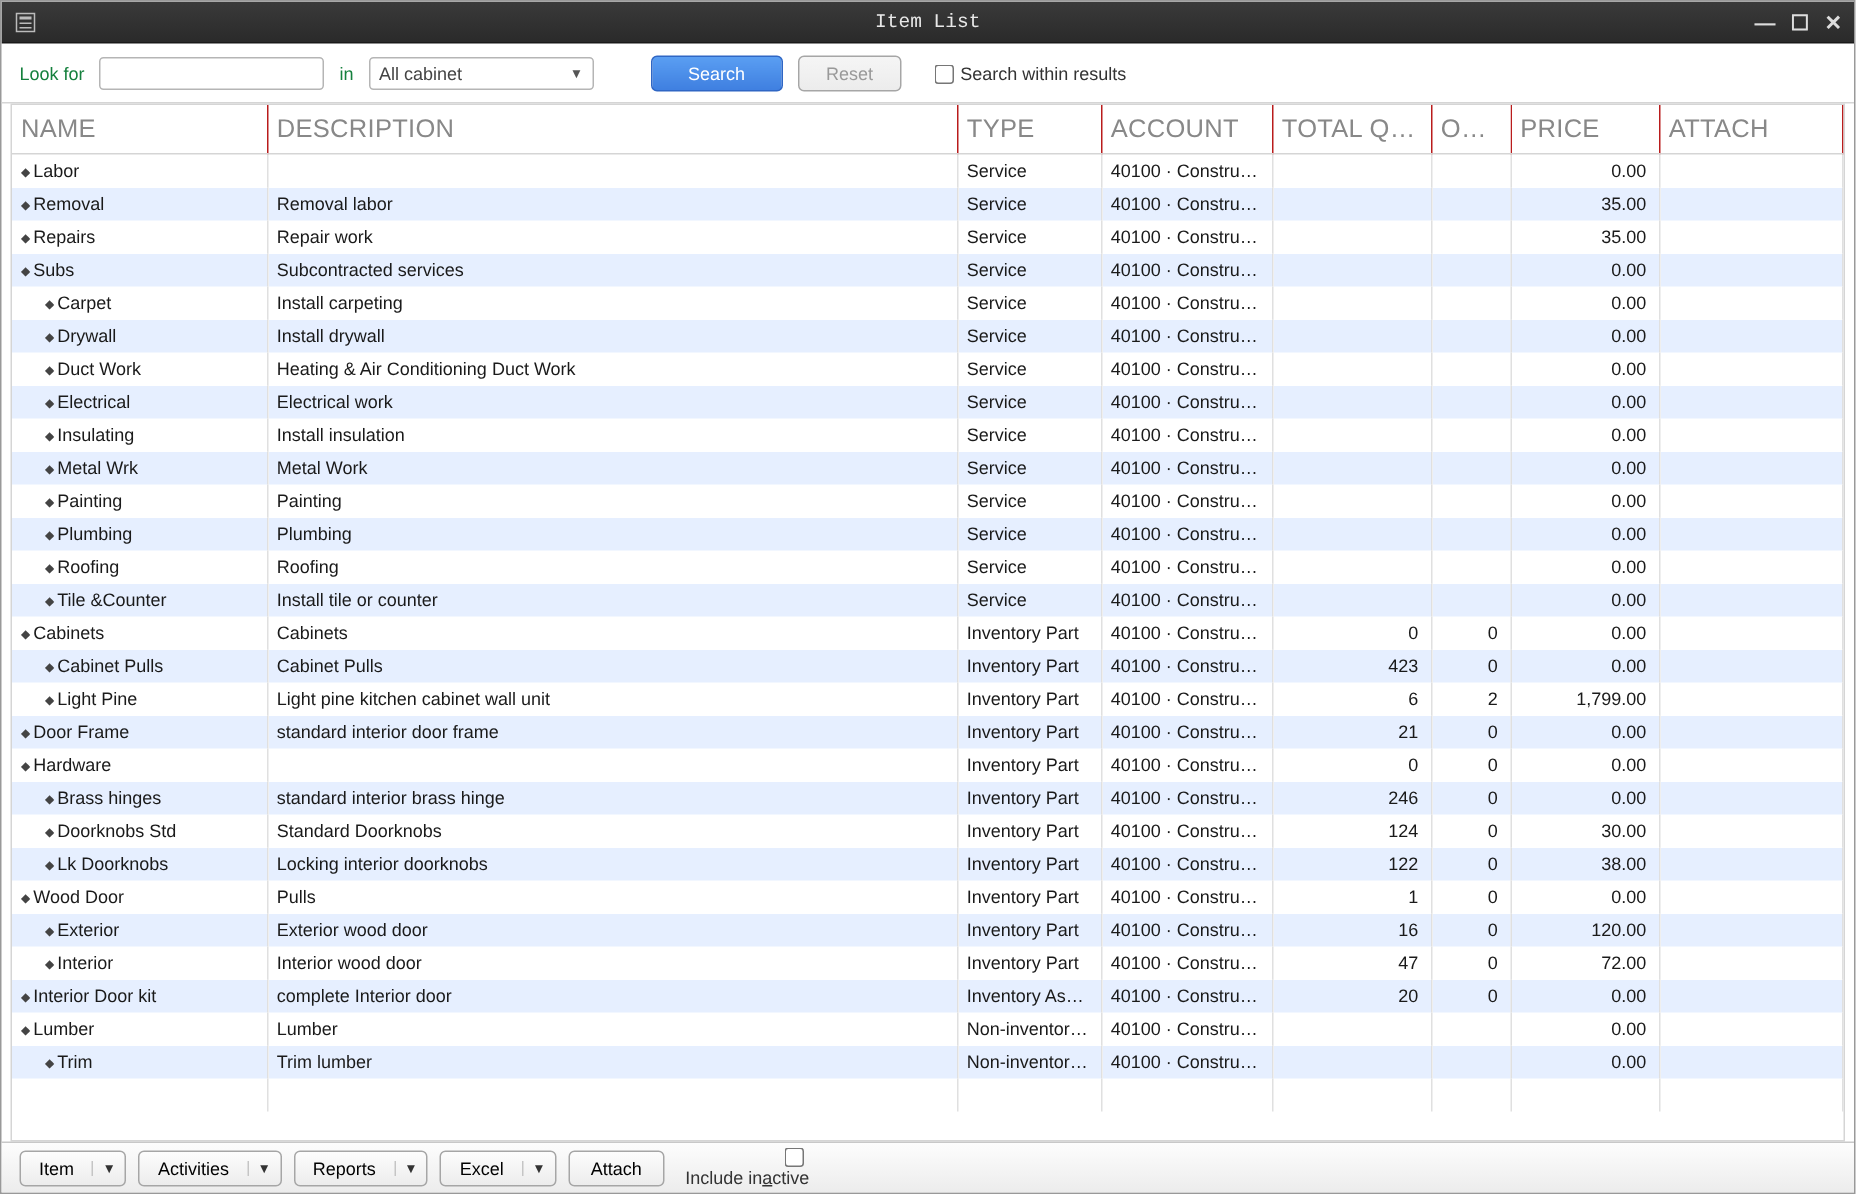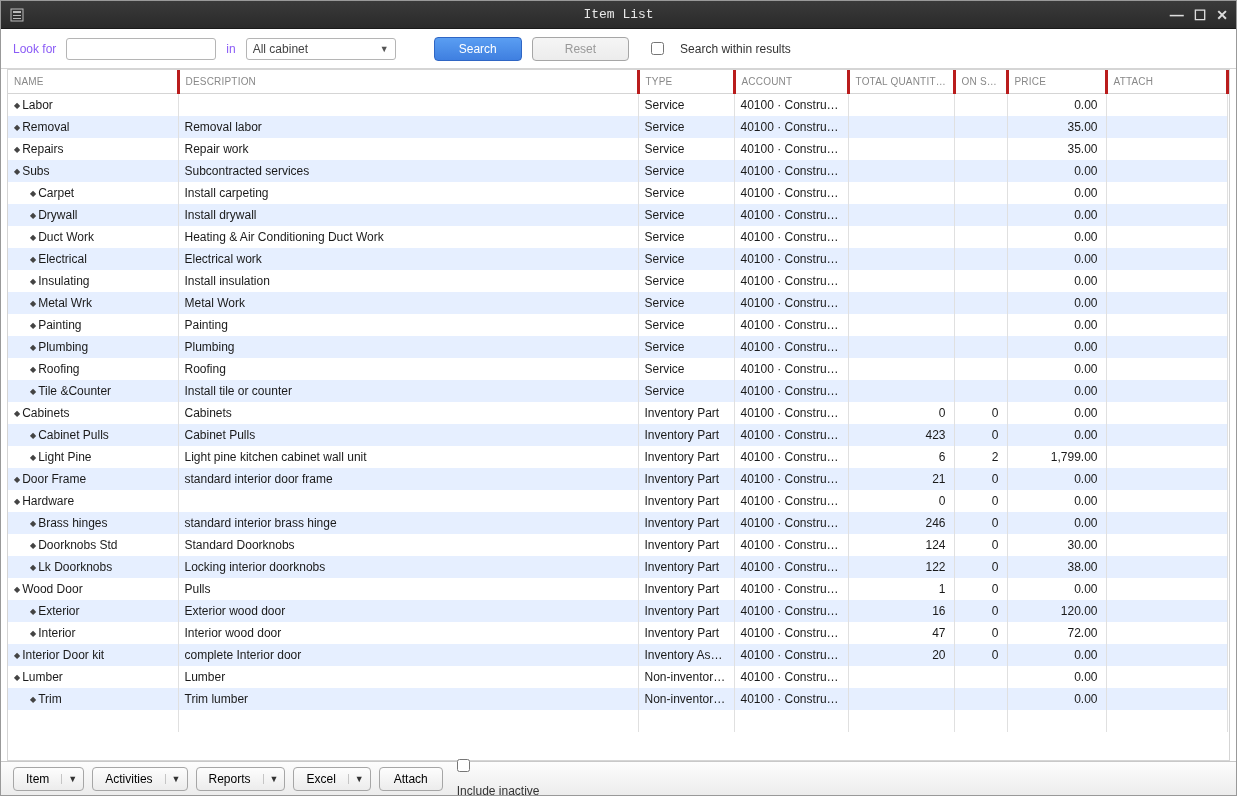--- a/index.html
+++ b/index.html
@@ -54,21 +54,21 @@
 
   .searchbar {
     height: 40px;
     display: flex;
     align-items: center;
     gap: 10px;
     padding: 0 12px;
     border-bottom: 1px solid #d5d5d5;
     color: #444;
   }
-  .searchbar label { color: #8b5cf6; }
+  .searchbar label { color: #15803d; }
   .look-input {
     width: 150px;
     height: 22px;
     border: 1px solid #b5b5b5;
     border-radius: 3px;
     padding: 0 4px;
   }
   .field-select-wrap {
     position: relative;
     width: 150px;
@@ -84,60 +84,60 @@
     position: absolute;
     right: 6px;
     color: #555;
     font-size: 9px;
   }
   .btn {
     height: 24px;
     border: 1px solid #a6a6a6;
     border-radius: 4px;
     background: linear-gradient(#fdfdfd,#ececec);
-    padding: 0 32px;
+    padding: 0 18px;
     font-size: 12px;
     cursor: pointer;
   }
   .btn-primary {
     background: linear-gradient(#5a9ef2,#3f7fe0);
     border-color: #2f66c4;
     color: #fff;
     padding: 0 24px;
   }
   .btn-disabled {
     color: #999;
     background: linear-gradient(#f5f5f5,#ececec);
   }
   .chk {
-    display:flex; align-items:flex-start; gap:12px;
+    display:flex; align-items:flex-end; gap:0;
     color:#333;
   }
   .chk input { margin-right:4px; }
 
   .table-wrap {
     height: 692px;
     overflow-y: scroll;
     margin: 0 6px;
     border: 1px solid #d5d5d5;
     position: relative;
   }
   table {
     width: 100%;
     border-collapse: collapse;
     table-layout: fixed;
   }
   thead th {
     text-align: left;
     color: #888;
     font-weight: normal;
-    font-size: 10px;
+    font-size: 17px;
     letter-spacing: 0.2px;
     padding: 6px 6px;
-    border-right: 3px solid #b91c1c;
+    border-right: 1px solid #b91c1c;
     border-bottom: 1px solid #d5d5d5;
     background: #fff;
     position: sticky;
     top: 0;
     white-space: nowrap;
     overflow: hidden;
     text-overflow: ellipsis;
   }
   tbody td {
     padding: 4px 6px;

